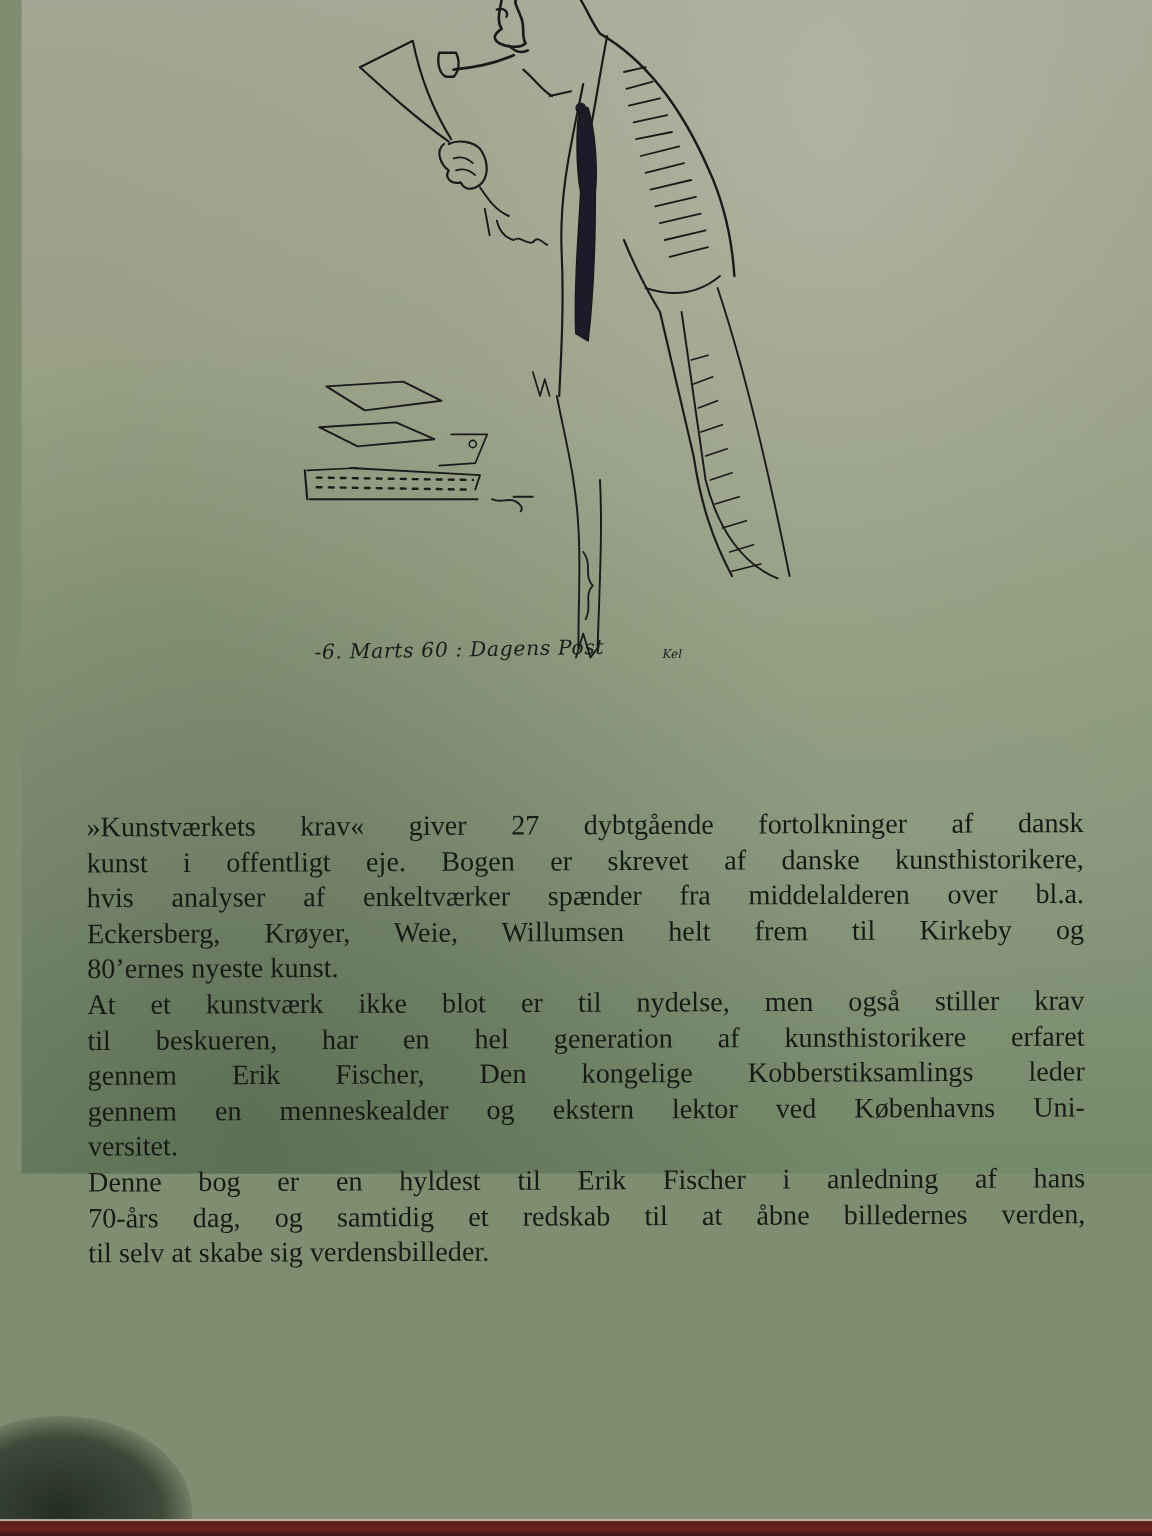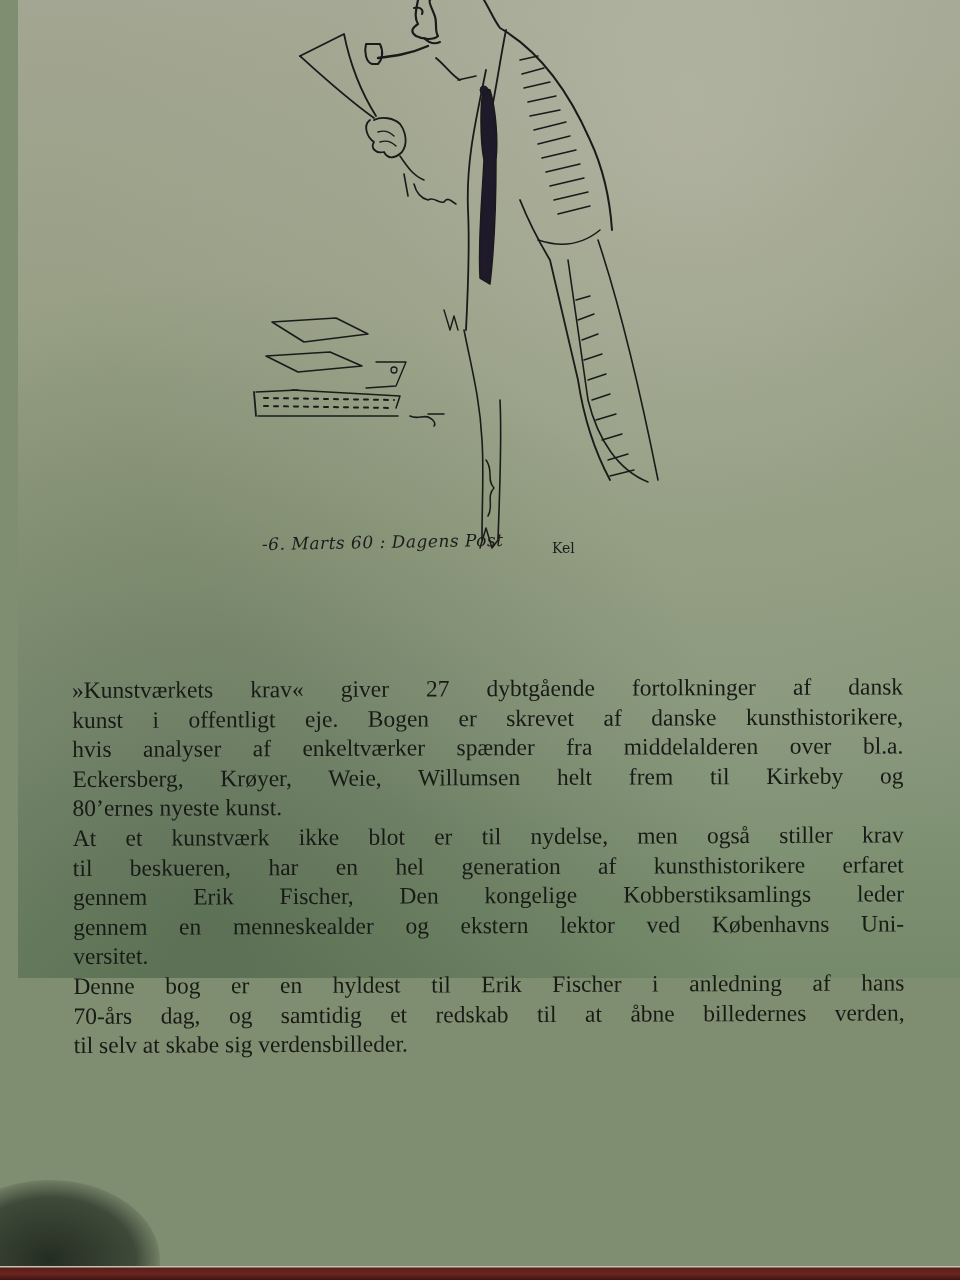--- a/index.html
+++ b/index.html
@@ -48,21 +48,22 @@
       font-style: italic;
       font-size: 17px;
       color: #1c1c1c;
       transform: rotate(-1deg);
       letter-spacing: 0.5px;
     }
     .signature {
       position: absolute;
       left: 534px; top: 540px;
       font-family: "DejaVu Serif", serif;
-      font-size: 14px;
+      font-style: italic;
+      font-size: 10px;
       color: #1c1c1c;
     }
     .blurb {
       position: absolute;
       left: 54px; top: 676px;
       width: 831px;
       font-family: "Liberation Serif", serif;
       font-size: 23.5px;
       line-height: 29.6px;
       color: #181a16;

